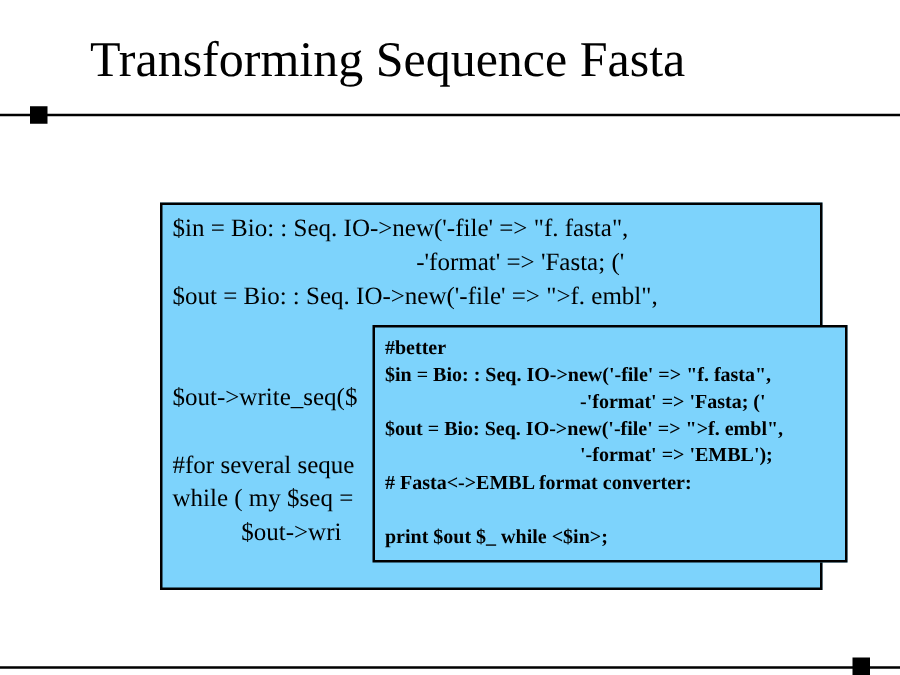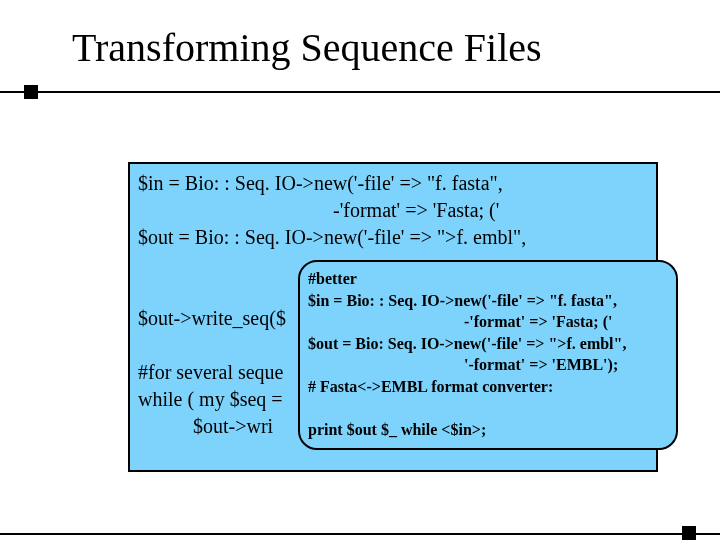--- a/index.html
+++ b/index.html
@@ -62,21 +62,20 @@
     height: 310px;
   }
   .box2 {
     left: 298px;
     top: 260px;
     width: 380px;
     height: 190px;
     font-size: 16px;
     font-weight: bold;
     line-height: 1.35;
-    border-radius: 19px;
   }
   .footer-accent {
     position: absolute;
     left: 0;
     bottom: 0;
     width: 100%;
     height: 10px;
   }
   .footer-accent .fline {
     position: absolute;
@@ -93,21 +92,21 @@
     height: 14px;
     background: #000;
   }
   .codeblock { white-space: pre; font-family: "Times New Roman", Times, serif; }
 </style>
 </head>
 <body>
 
 <div class="slide">
 
-  <div class="title">Transforming Sequence Files</div>
+  <div class="title">Transforming Sequence Fasta</div>
 
   <div class="rule-row">
     <div class="line"></div>
     <div class="square"></div>
   </div>
 
   <div class="code-box box1">
     <div class="codeblock">$in = Bio: : Seq. IO-&gt;new('-file' =&gt; "f. fasta",
                                        -'format' =&gt; 'Fasta; ('
 $out = Bio: : Seq. IO-&gt;new('-file' =&gt; "&gt;f. embl",

